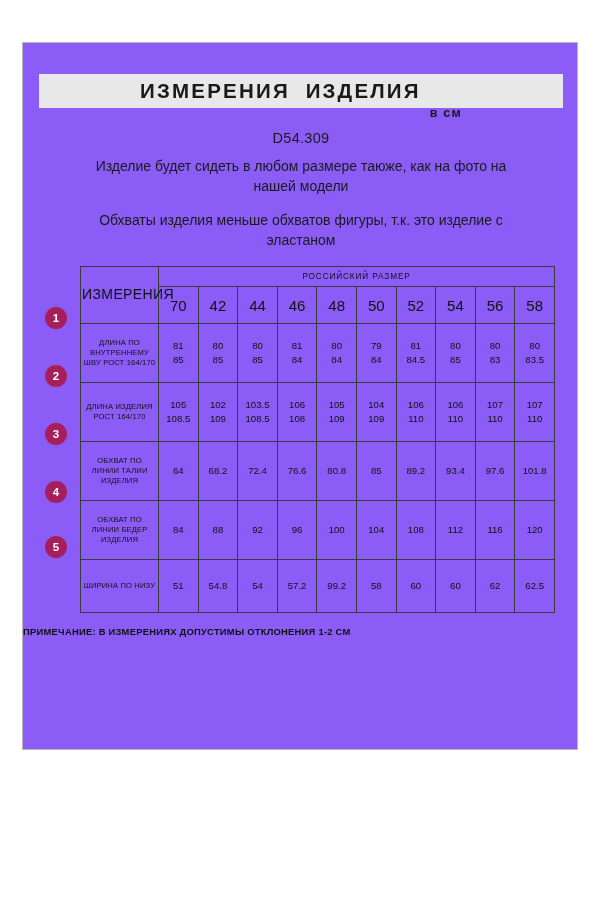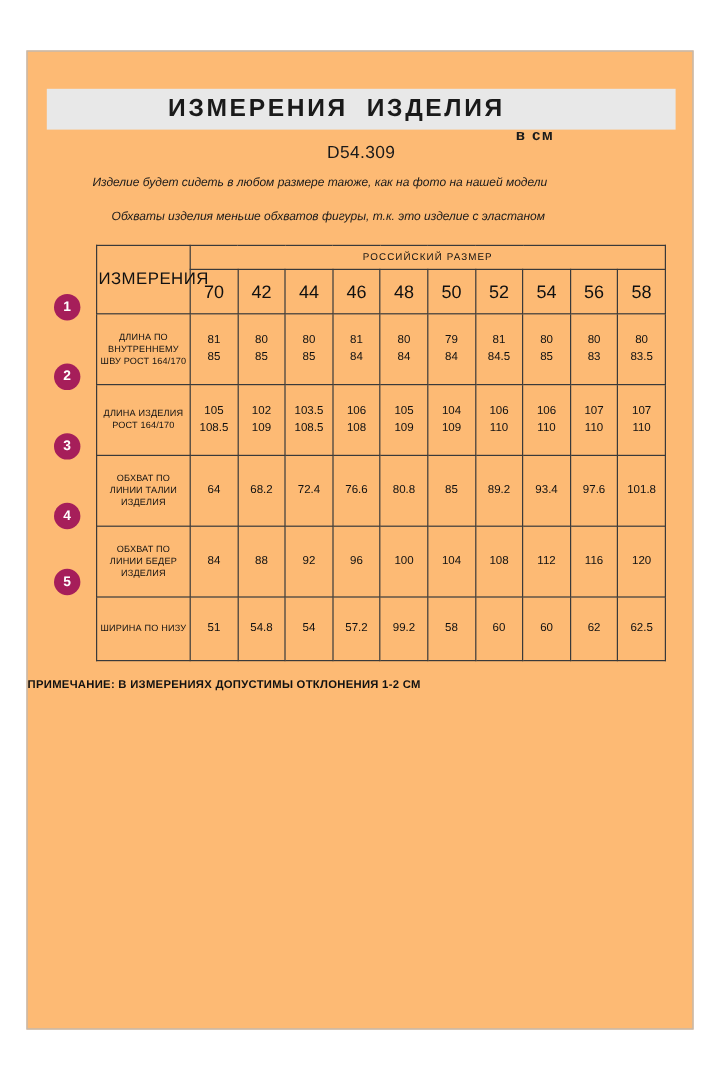--- a/index.html
+++ b/index.html
@@ -13,24 +13,24 @@
     font-family: "Liberation Sans", sans-serif;
     color: #1a1a1a;
     position: relative;
     overflow: hidden;
   }
   .page-frame {
     position: absolute;
     left: 22px;
     top: 42px;
     width: 556px;
-    height: 816px;
+    height: 708px;
     border: 1px solid #b9b9b9;
     box-sizing: border-box;
-    background: #fdba74;
+    background: #8b5cf6;
   }
   .content {
     position: absolute;
     left: 0;
     top: 0;
     width: 556px;
   }
   
   .title-band {
     margin: 31px 16px 0 16px;
@@ -54,29 +54,29 @@
     letter-spacing: 1.2px;
     color: #1a1a1a;
     position: relative;
     top: 2px;
     margin-top: 40px;
   }
   .article {
     text-align: center;
     font-size: 14.5px;
     color: #1a1a1a;
-    margin-top: 12px;
+    margin-top: 22px;
     letter-spacing: .3px;
   }
   .note-line {
-    font-size: 10px;
+    text-align: center;
+    font-size: 14px;
     color: #1a1a1a;
     line-height: 1.45;
     margin: 10px 54px 0 54px;
-    font-style: italic;
   }
   .note-line.second {
     margin-top: 13px;
     margin-left: 70px;
     margin-right: 70px;
   }
   
   .table-wrap {
     margin: 16px 0 0 0;
     position: relative;

